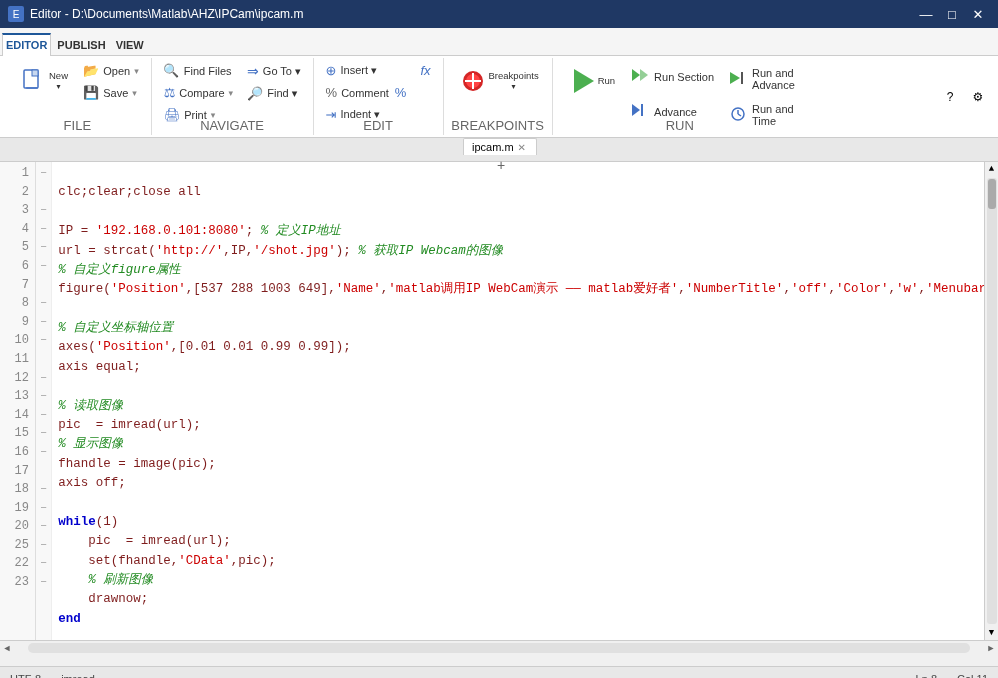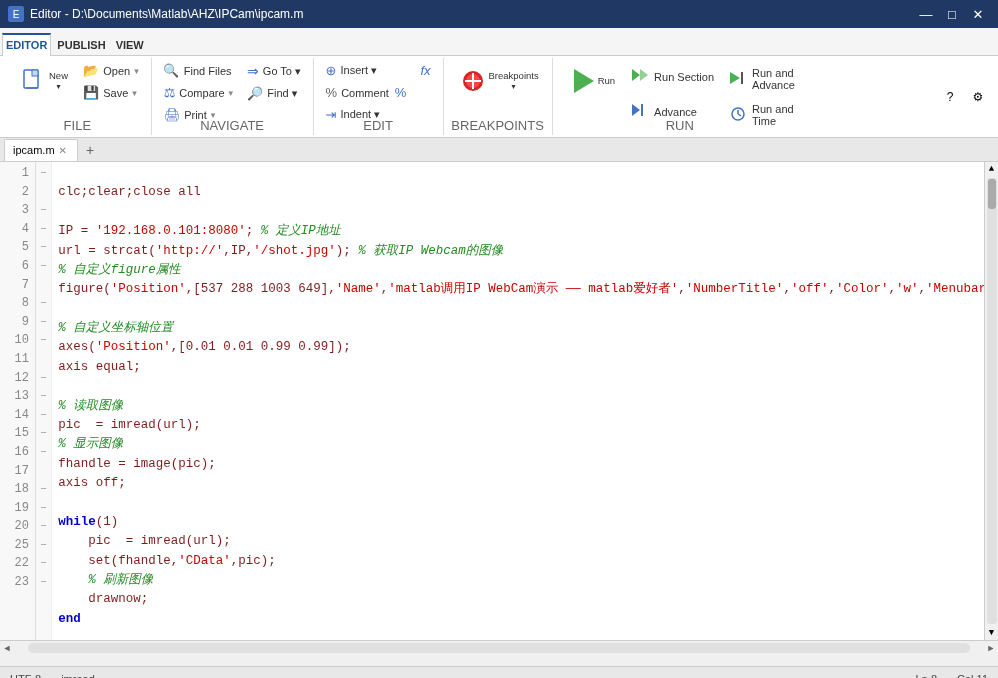--- a/index.html
+++ b/index.html
@@ -128,20 +128,21 @@
     .ribbon-small-btn .arrow { font-size: 9px; color: #888; }
 
     
     .tab-bar {
       background: #e8e8e8;
       border-bottom: 1px solid #ccc;
       display: flex;
       align-items: center;
       height: 24px;
       padding-left: 4px;
+      flex-direction: column;
     }
     .editor-tab {
       display: flex; align-items: center; gap: 4px;
       background: white; border: 1px solid #ccc; border-bottom: none;
       padding: 2px 10px 2px 8px; font-size: 11px; cursor: pointer;
       height: 22px; margin-right: 2px; border-radius: 2px 2px 0 0;
     }
     .editor-tab .tab-close { font-size: 10px; color: #888; cursor: pointer; }
     .tab-add { padding: 2px 6px; font-size: 14px; color: #666; cursor: pointer; }
 

